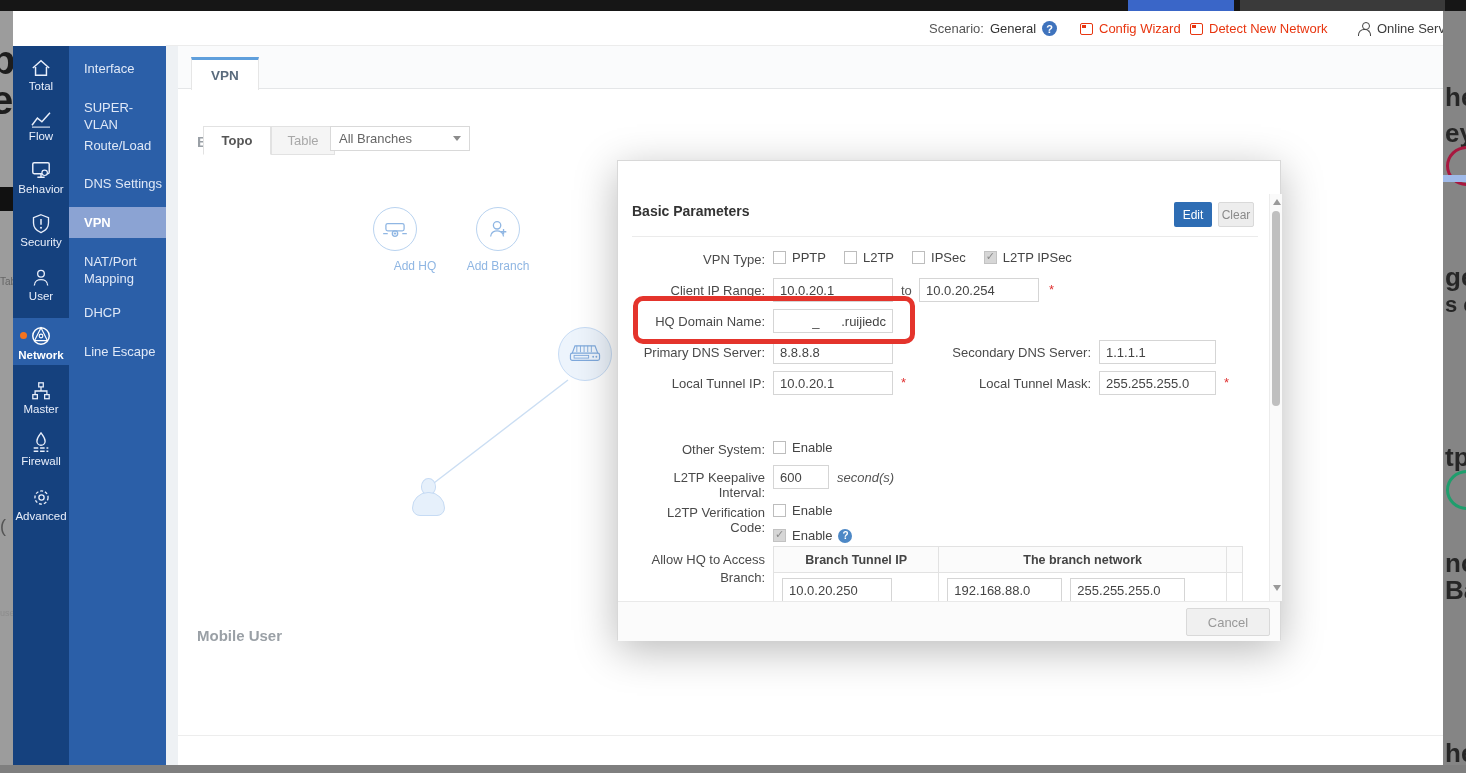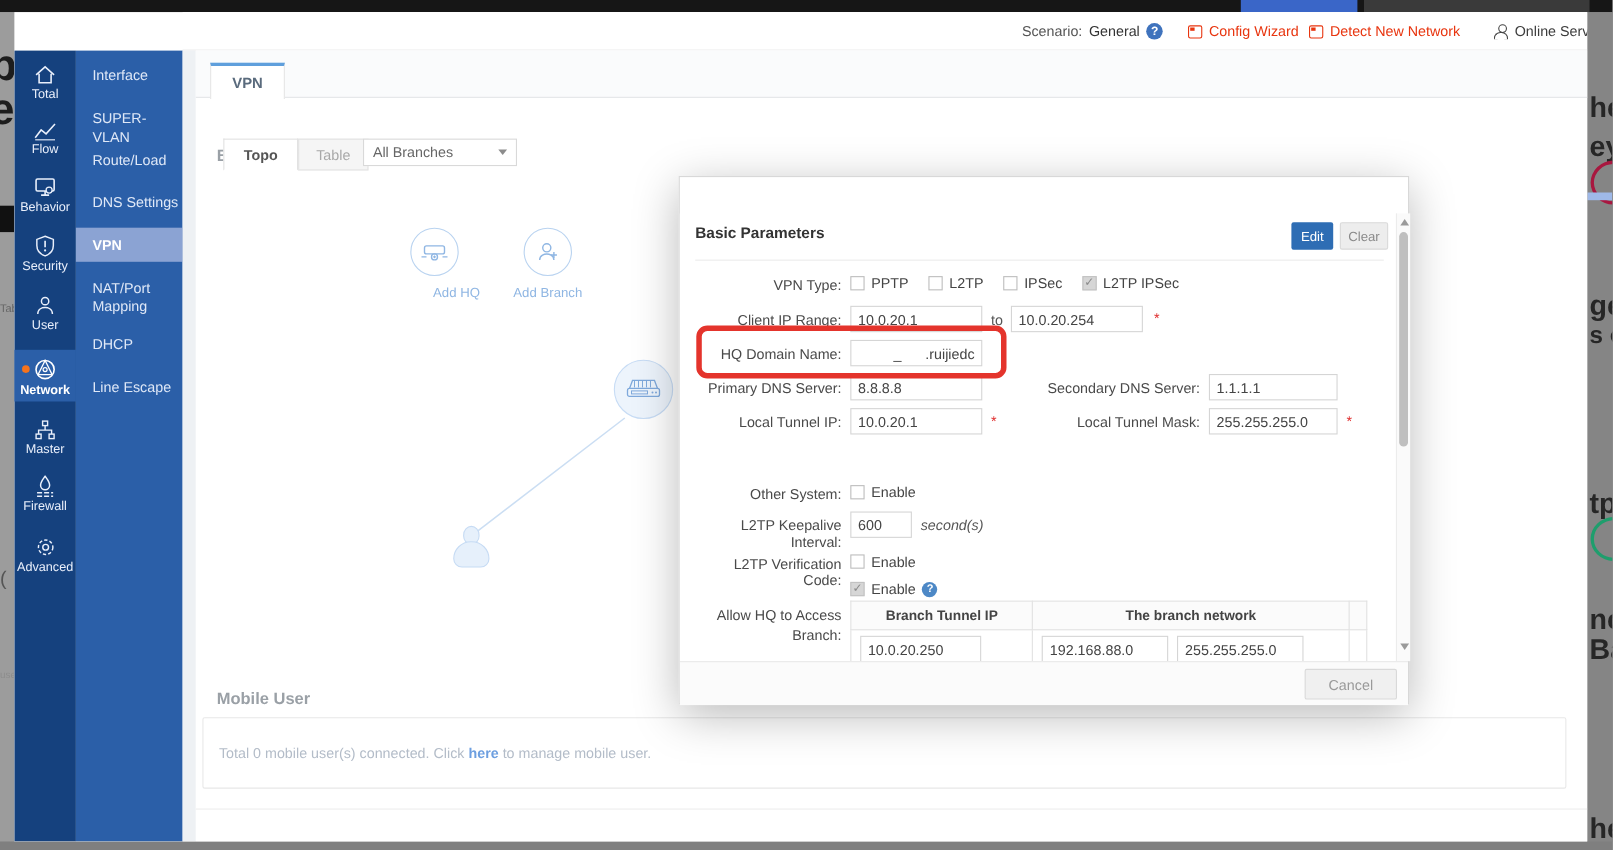--- a/index.html
+++ b/index.html
@@ -90,21 +90,21 @@
   .modal { left:604px; top:149px; width:664px; height:480px; background:#fff; border:1px solid #d8d8d8; box-shadow:0 10px 40px rgba(0,0,0,.28); z-index:10; }
   .modal-hd { position:absolute; left:0; top:0; width:100%; height:33px; background:#f7f7f7; border-bottom:1px solid #e3e3e3; display:flex; align-items:center; }
   .burger { width:16px; height:12px; margin:0 8px 0 17px; display:flex; flex-direction:column; justify-content:space-between; }
   .burger span { display:block; height:2.4px; background:#4a4a4a; border-radius:1px; }
   .modal-title { font-size:14px; font-weight:bold; color:#333; }
   .modal-close { position:absolute; right:12px; top:5px; font-size:17px; color:#777; cursor:pointer; padding:2px 4px; }
   .modal-body { position:absolute; left:0; top:33px; width:651px; height:407px; background:#fff; overflow:hidden; }
   .sec-hd { position:absolute; left:14px; font-size:14px; font-weight:bold; color:#333; }
   .btn { position:absolute; height:25px; font-size:12px; border-radius:2px; display:flex; align-items:center; justify-content:center; cursor:pointer; }
   .btn-edit { left:556px; top:8px; width:38px; background:#2e6db4; color:#fff; }
-  .btn-clear { left:600px; top:8px; width:44px; background:#ededed; border:1px solid #d9d9d9; color:#8a8a8a; }
+  .btn-clear { left:600px; top:8px; width:36px; background:#ededed; border:1px solid #d9d9d9; color:#8a8a8a; }
   .hr { position:absolute; left:14px; width:626px; height:1px; background:#ebebeb; }
   .flabel { position:absolute; left:0; width:147px; text-align:right; font-size:13px; color:#4a4a4a;padding-left:12px; }
   .flabel2 { position:absolute; left:310px; width:163px; text-align:right; font-size:13px; color:#4a4a4a; }
   .inp { position:absolute; height:24px; border:1px solid #d5d5d5; background:#fff; font-size:13px; color:#444; display:flex; align-items:center; padding:0 6px; white-space:pre; overflow:hidden; }
   .req { position:absolute; color:#e03131; font-size:13px; }
   .cb { width:13px; height:13px; border:1px solid #bdbdbd; background:#fff; display:inline-block; flex:none; }
   .cb.checked { background:#d6d6d6; border-color:#c2c2c2; position:relative; }
   .cb.checked:after { content:"✓"; position:absolute; left:1px; top:-2px; font-size:11px; color:#8a8a8a; }
   .cbrow { position:absolute; display:flex; align-items:center; gap:6px; font-size:13px; color:#444; }
   .unit { position:absolute; font-size:13px; color:#555; }
@@ -311,23 +311,20 @@
       </div>
       <div class="hq-label" style="top:296px;">HQ (local device)</div>
       <div class="hq-label" style="top:316px;">IP:</div>
 
       <div class="person-shape">
         <div class="head"></div>
         <div class="body"></div>
       </div>
 
       <div class="sec-title" style="left:19px; top:581px;">Mobile User</div>
-      <div class="mobile-panel">
-        <div class="mobile-text"><span>Total 0 mobile user(s) connected. Click </span><a href="#">here</a><span> to manage mobile user.</span></div>
-      </div>
       <div class="bottom-line"></div>
     </div>
 
     <div class="abs modal">
 
       <div class="modal-body">
         <div class="sec-hd" style="top:9px">Basic Parameters</div>
         <div class="btn btn-edit">Edit</div>
         <div class="btn btn-clear">Clear</div>
         <div class="hr" style="top:42px"></div>

